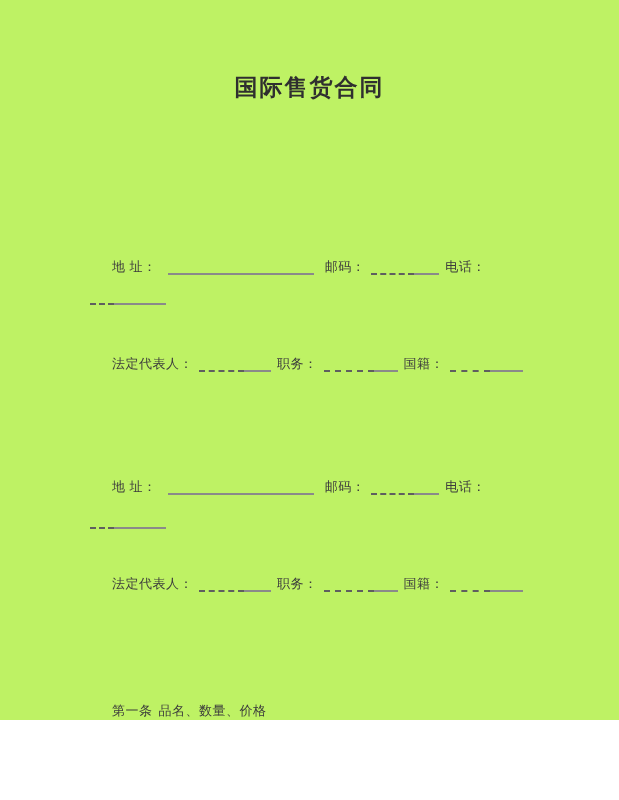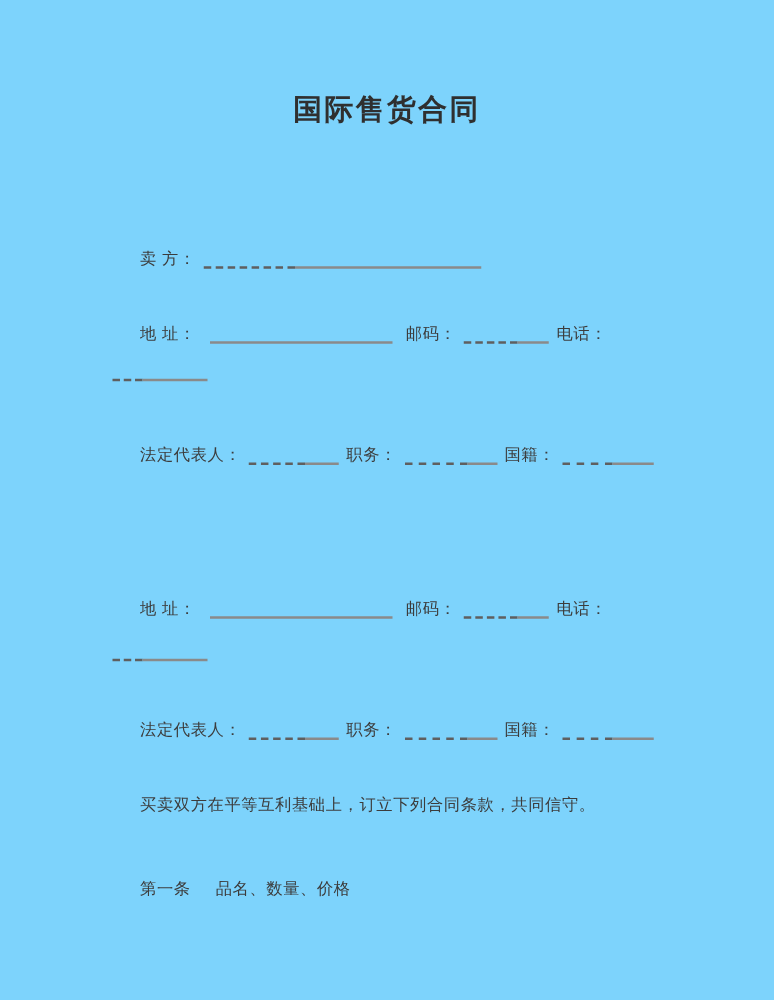--- a/index.html
+++ b/index.html
@@ -4,22 +4,22 @@
 <style>
   html, body { margin: 0; padding: 0; }
   body {
     width: 619px; height: 800px;
     background: #ffffff;
     font-family: "Liberation Sans", "DejaVu Sans", sans-serif;
     color: #3c3c3c;
   }
   .page {
     position: relative;
-    width: 619px; height: 800px;
-    background: #7dd3fc;
+    width: 619px; height: 720px;
+    background: #bef264;
     overflow: hidden;
   }
   .doc-title {
     position: absolute;
     top: 72px; left: 0; right: 0;
     margin: 0;
     text-align: center;
     font-family: "Liberation Serif", "DejaVu Serif", serif;
     font-size: 23px;
     font-weight: bold;
@@ -53,32 +53,29 @@
   .w-dash-zip { width: 43px; }
   .w-solid-zip { width: 25px; }
   .w-dash-cont { width: 24px; }
   .w-solid-cont { width: 52px; }
   .w-dash-rep { width: 45px; }
   .w-solid-rep { width: 27px; }
   .w-dash-duty { width: 50px; }
   .w-solid-duty { width: 24px; }
   .w-dash-nat { width: 40px; }
   .w-solid-nat { width: 33px; }
-  .art-num { margin-right: 20px; }
+  .art-num { margin-right: 6px; }
 </style>
 </head>
 <body>
 
 <div class="page">
 
   <h1 class="doc-title">国际售货合同</h1>
 
-  <div class="row" style="top:198px">
-    <span class="lbl">卖 方：</span><span class="gap-s"></span><span class="blank"><span class="seg dash w-dash-lg"></span><span class="seg solid w-solid-lg"></span></span>
-  </div>
 
   <div class="row" style="top:258px">
     <span class="lbl">地 址：</span><span class="gap-m"></span><span class="blank"><span class="seg solid w-solid-addr"></span></span><span class="gap-m"></span><span class="lbl">邮码：</span><span class="gap-s"></span><span class="blank"><span class="seg dash w-dash-zip"></span><span class="seg solid w-solid-zip"></span></span><span class="gap-s"></span><span class="lbl">电话：</span>
   </div>
 
   <div class="row cont" style="top:288px">
     <span class="blank"><span class="seg dash w-dash-cont"></span><span class="seg solid w-solid-cont"></span></span>
   </div>
 
   <div class="row" style="top:355px">
@@ -91,19 +88,18 @@
   </div>
 
   <div class="row cont" style="top:512px">
     <span class="blank"><span class="seg dash w-dash-cont"></span><span class="seg solid w-solid-cont"></span></span>
   </div>
 
   <div class="row" style="top:575px">
     <span class="lbl">法定代表人：</span><span class="gap-s"></span><span class="blank"><span class="seg dash w-dash-rep"></span><span class="seg solid w-solid-rep"></span></span><span class="gap-s"></span><span class="lbl">职务：</span><span class="gap-s"></span><span class="blank"><span class="seg dash w-dash-duty"></span><span class="seg solid w-solid-duty"></span></span><span class="gap-s"></span><span class="lbl">国籍：</span><span class="gap-s"></span><span class="blank"><span class="seg dash w-dash-nat"></span><span class="seg solid w-solid-nat"></span></span>
   </div>
 
-  <div class="row" style="top:635px">买卖双方在平等互利基础上，订立下列合同条款，共同信守。</div>
 
   <div class="row" style="top:702px">
     <span class="art-num">第一条</span><span>品名、数量、价格</span>
   </div>
 
 </div>
 
 </body></html>

